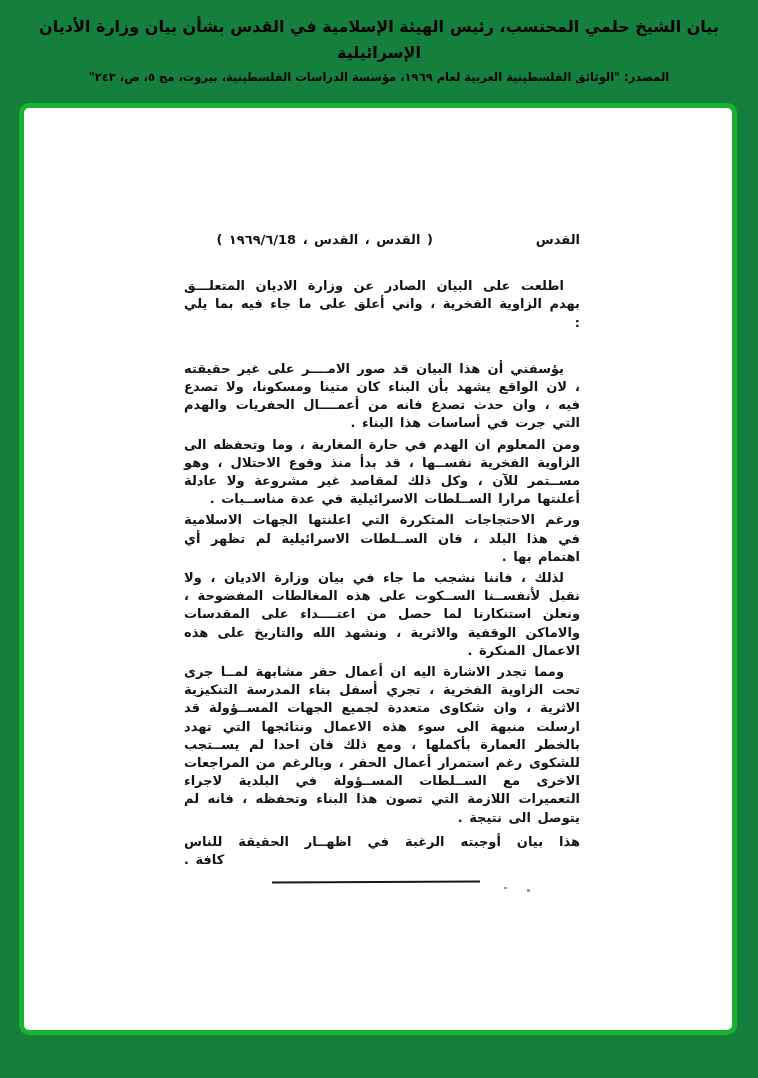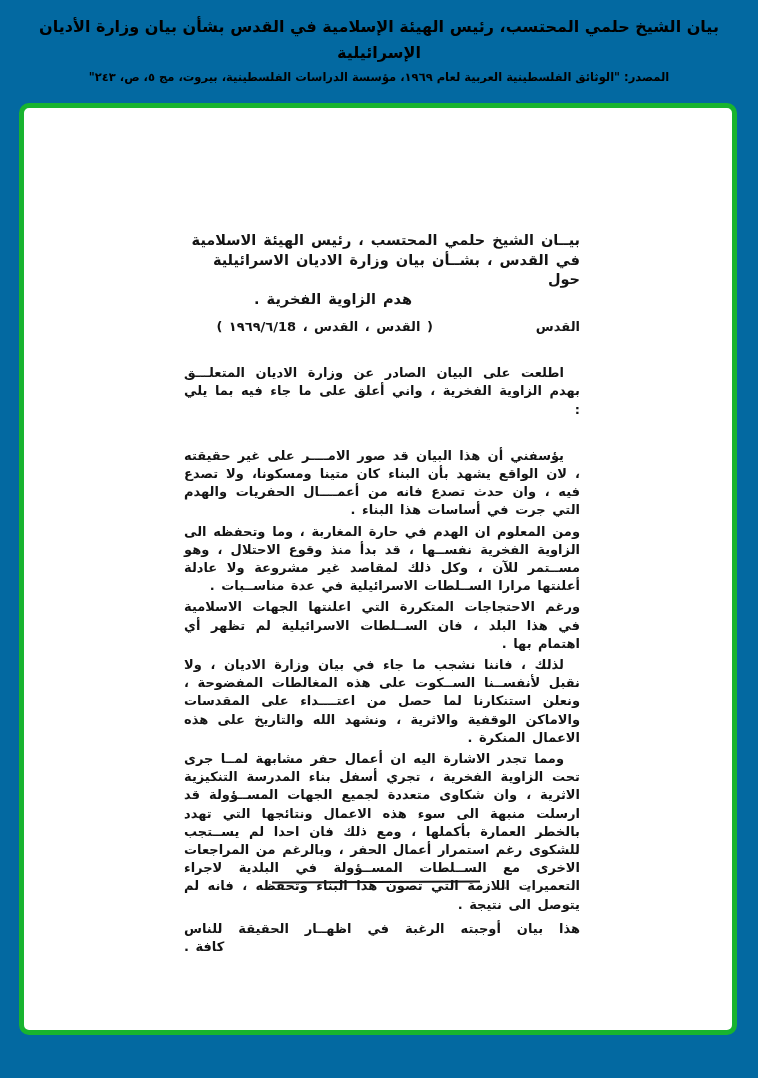--- a/index.html
+++ b/index.html
@@ -5,21 +5,21 @@
   html, body { margin: 0; padding: 0; }
   body {
     width: 758px; height: 1078px;
     background: #ffffff;
     font-family: "DejaVu Sans", sans-serif;
     overflow: hidden;
   }
   .page {
     position: relative;
     width: 758px; height: 1078px;
-    background: #0369a1;
+    background: #15803d;
   }
   
   .header {
     position: absolute;
     top: 14px; left: 0; right: 0;
     text-align: center;
     direction: rtl;
     color: #000000;
   }
   .header-title {
@@ -98,25 +98,20 @@
 
   <div class="header">
     <div class="header-title">بيان الشيخ حلمي المحتسب، رئيس الهيئة الإسلامية في القدس بشأن بيان وزارة الأديان الإسرائيلية</div>
     <div class="header-source">المصدر: "الوثائق الفلسطينية العربية لعام ١٩٦٩، مؤسسة الدراسات الفلسطينية، بيروت، مج ٥، ص، ٢٤٣"</div>
   </div>
 
   <div class="frame"></div>
 
   <div class="doc" dir="rtl">
 
-    <div class="doc-title">
-      <div class="t-line">بيــان الشيخ حلمي المحتسب ، رئيس الهيئة الاسلامية</div>
-      <div class="t-line">في القدس ، بشــأن بيان وزارة الاديان الاسرائيلية حول</div>
-      <div class="t-line indented">هدم الزاوية الفخرية .</div>
-    </div>
 
     <div class="dateline">
       <span class="city">القدس</span>
       <span class="ref">( القدس ، القدس ، ١٩٦٩/٦/18 )</span>
     </div>
 
     <p class="indent">اطلعت على البيان الصادر عن وزارة الاديان المتعلـــق بهدم الزاوية الفخرية ، واني أعلق على ما جاء فيه بما يلي :</p>
     <p class="indent">يؤسفني أن هذا البيان قد صور الامــــر على غير حقيقته ، لان الواقع يشهد بأن البناء كان متينا ومسكونا، ولا تصدع فيه ، وان حدث تصدع فانه من أعمــــال الحفريات والهدم التي جرت في أساسات هذا البناء .</p>
     <p>ومن المعلوم ان الهدم في حارة المغاربة ، وما وتحفظه الى الزاوية الفخرية نفســها ، قد بدأ منذ وقوع الاحتلال ، وهو مســتمر للآن ، وكل ذلك لمقاصد غير مشروعة ولا عادلة أعلنتها مرارا الســلطات الاسرائيلية في عدة مناســبات .</p>
     <p>ورغم الاحتجاجات المتكررة التي اعلنتها الجهات الاسلامية في هذا البلد ، فان الســلطات الاسرائيلية لم تظهر أي اهتمام بها .</p>

